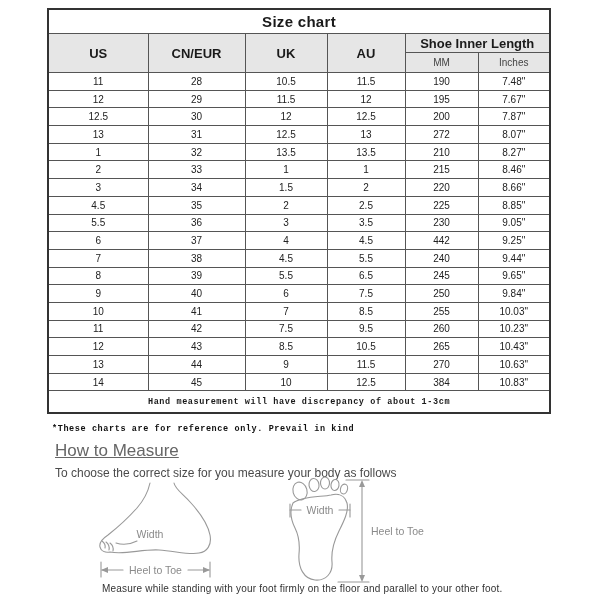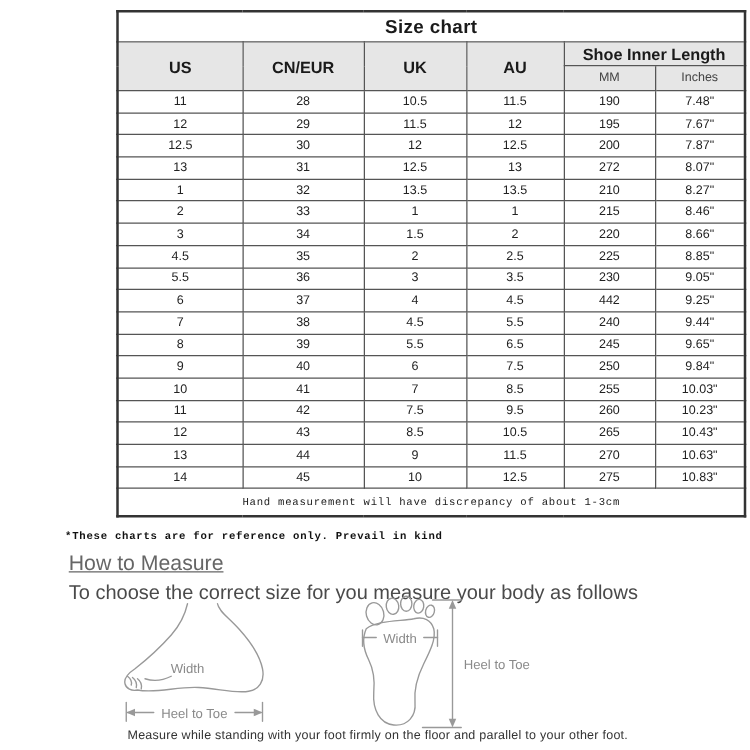--- a/index.html
+++ b/index.html
@@ -15,21 +15,20 @@
   body{
     width:600px;height:600px;position:relative;background:#ffffff;
     font-family:"Liberation Sans", sans-serif;color:var(--text-main);
     overflow:hidden;
   }
   
   .size-table{
     position:absolute;left:47px;top:8px;width:502px;
     border-collapse:collapse;table-layout:fixed;
     border:2px solid var(--border-dark);
-    margin-left:46px;
   }
   .size-table th,.size-table td{
     border:1px solid var(--border-mid);
     text-align:center;vertical-align:middle;
     padding:0;overflow:hidden;white-space:nowrap;
   }
   .title-row th{
     height:23px;background:#ffffff;
     font-size:15px;font-weight:bold;letter-spacing:0.3px;
   }
@@ -41,35 +40,35 @@
   .subhead-row th{
     background:var(--header-bg);
     font-size:10px;font-weight:normal;color:var(--text-sub);height:19px;
   }
   .size-table tbody td{
     height:16.7px;font-size:10px;color:#222222;
   }
   .size-table tfoot td{
     height:21px;
     font-family:"Liberation Mono", monospace;
-    font-size:8.5px;font-weight:normal;letter-spacing:0.6px;
+    font-size:8.5px;font-weight:bold;letter-spacing:0.6px;
   }
   
   .disclaimer{
     position:absolute;left:52px;top:424px;
     font-family:"Liberation Mono", monospace;
     font-size:8.5px;font-weight:bold;letter-spacing:0.6px;color:#111111;
   }
   .how-title{
     position:absolute;left:55px;top:441px;margin:0;
     font-size:17px;font-weight:normal;color:#666666;text-decoration:underline;
   }
   .how-sub{
     position:absolute;left:55px;top:466px;
-    font-size:16px;color:#4a4a4a;text-align:right;
+    font-size:12px;color:#4a4a4a;text-align:right;
   }
   .bottom-note{
     position:absolute;left:102px;top:583px;
     font-size:10px;color:#333333;letter-spacing:0.2px;
   }
   
   .diagram{position:absolute;}
   .diagram-left{left:97px;top:482px;}
   .diagram-right{left:286px;top:475px;}
   .diagram path,.diagram line,.diagram ellipse,.diagram polyline{
@@ -245,21 +244,21 @@
         <td>9</td>
         <td>11.5</td>
         <td>270</td>
         <td>10.63"</td>
       </tr>
       <tr>
         <td>14</td>
         <td>45</td>
         <td>10</td>
         <td>12.5</td>
-        <td>275</td>
+        <td>384</td>
         <td>10.83"</td>
       </tr>
     </tbody>
   <tfoot>
     <tr>
       <td colspan="6">Hand measurement will have discrepancy of about 1-3cm</td>
     </tr>
   </tfoot>
 </table>
 

